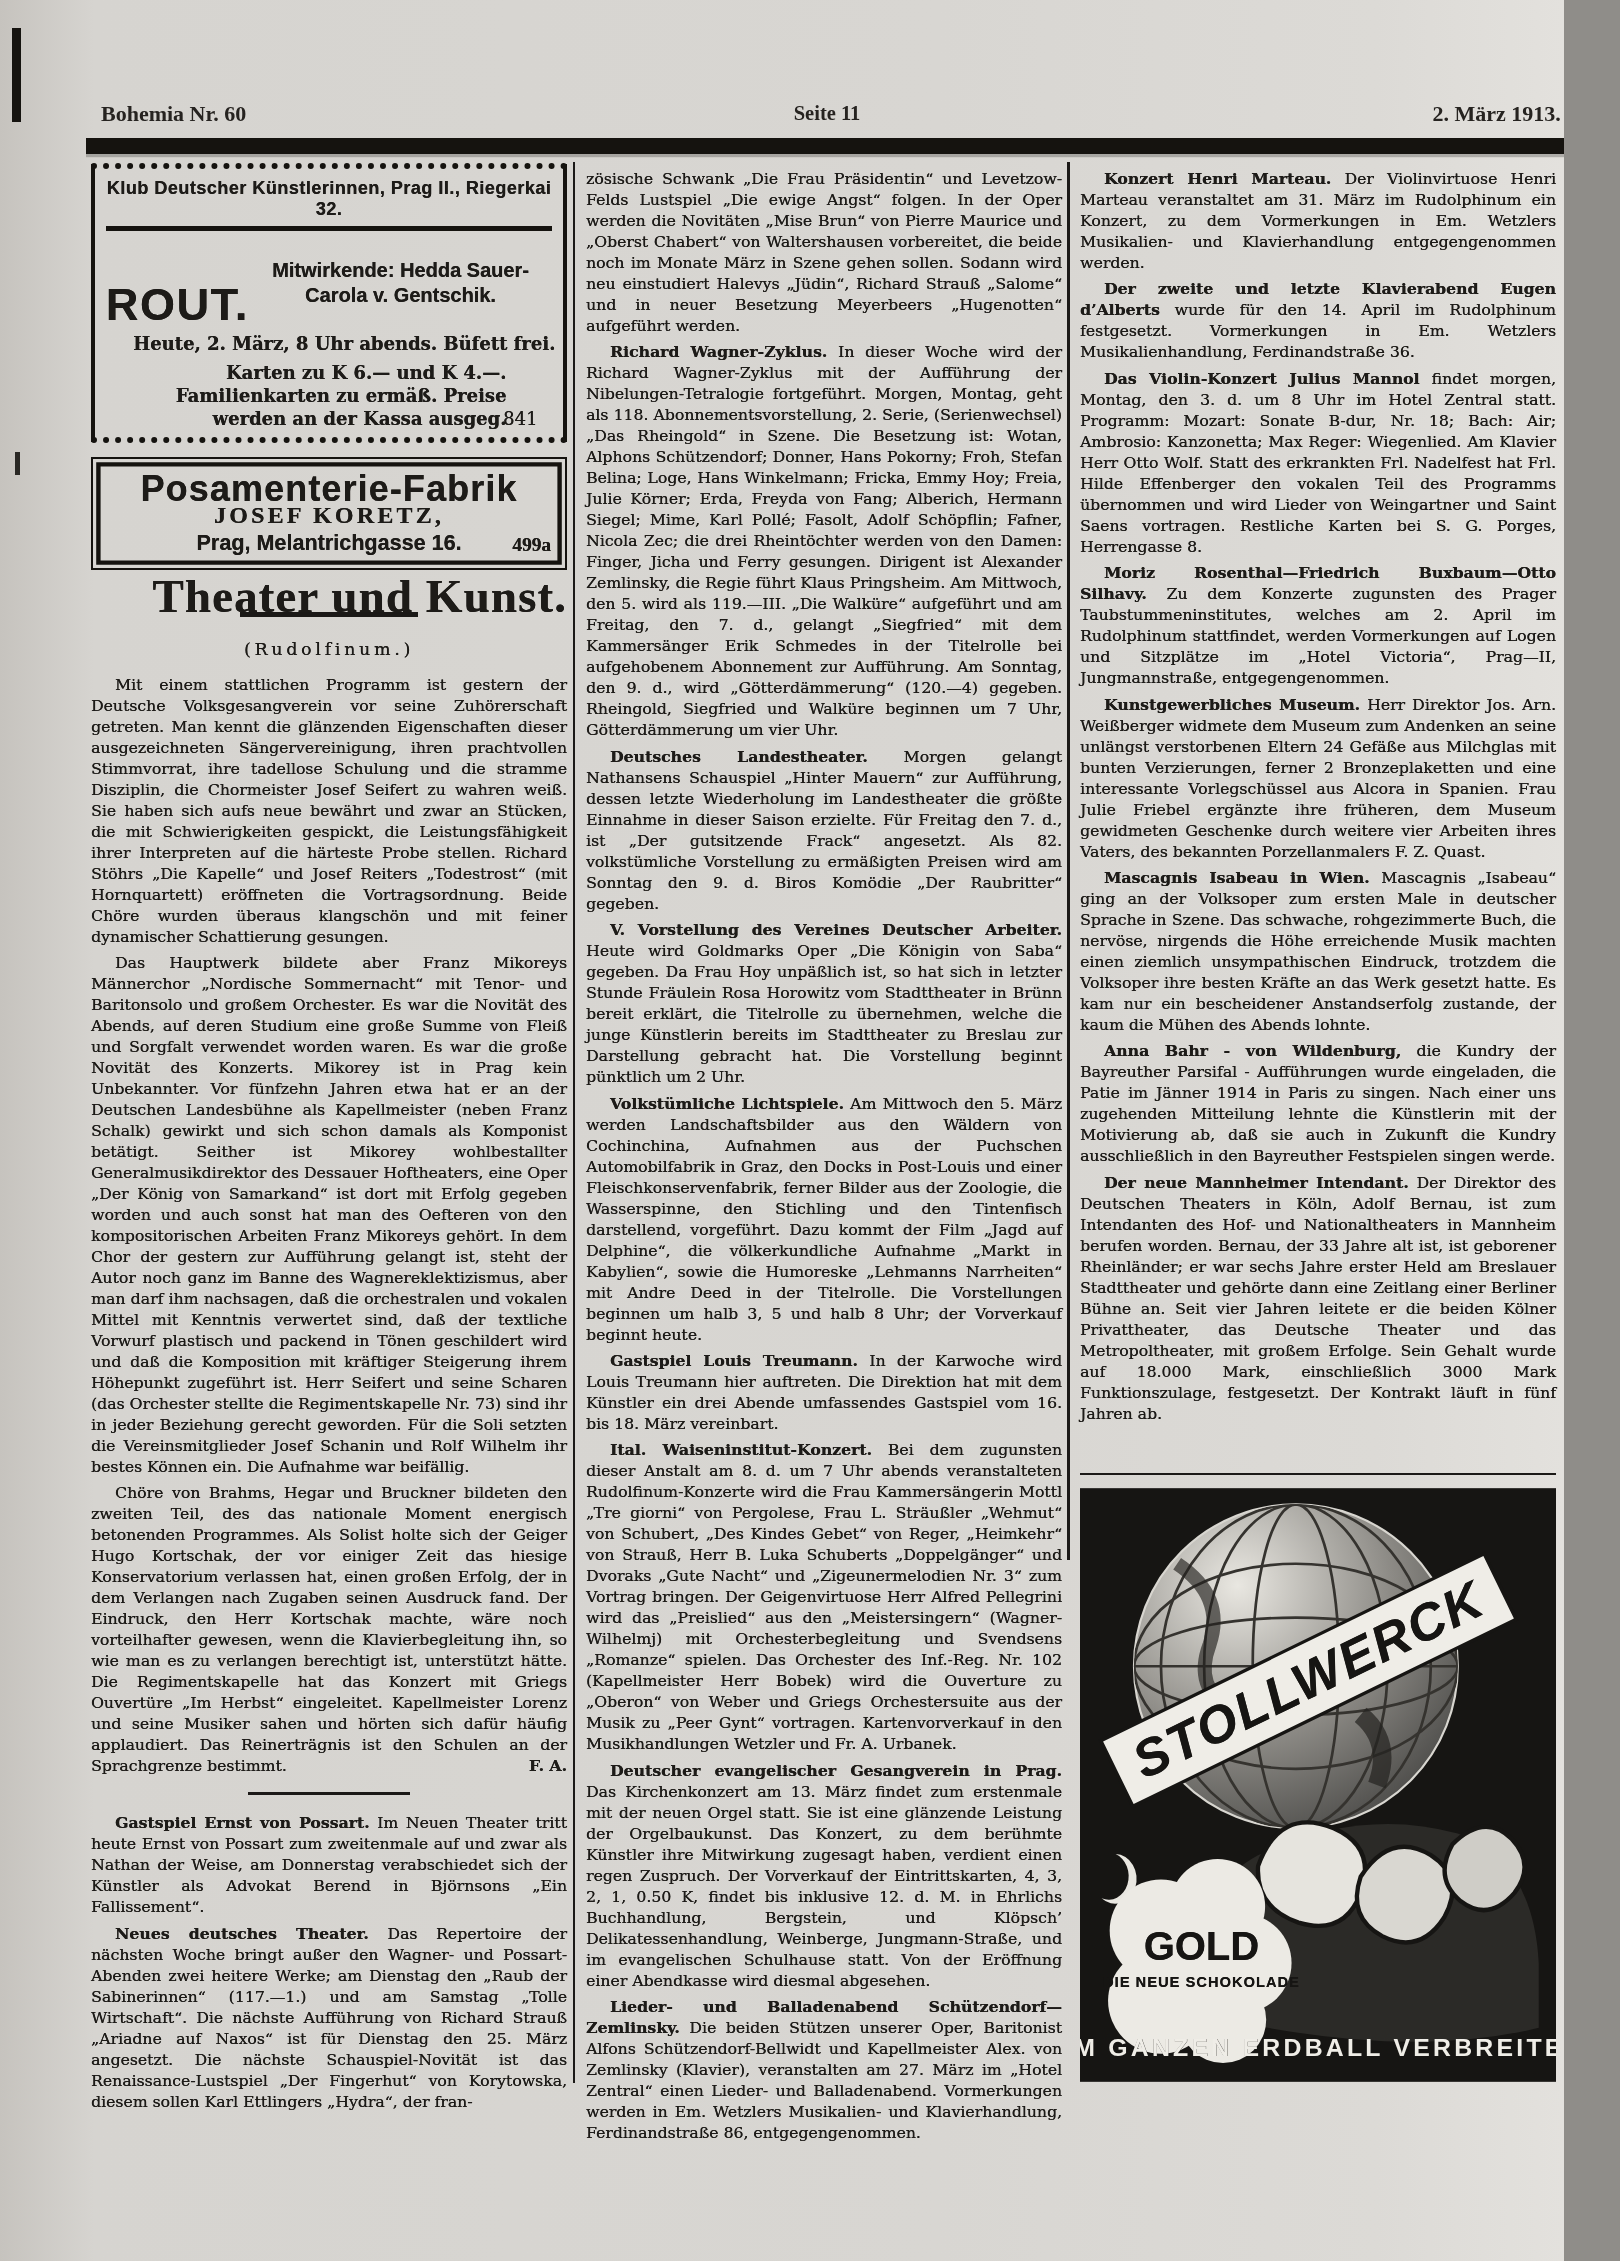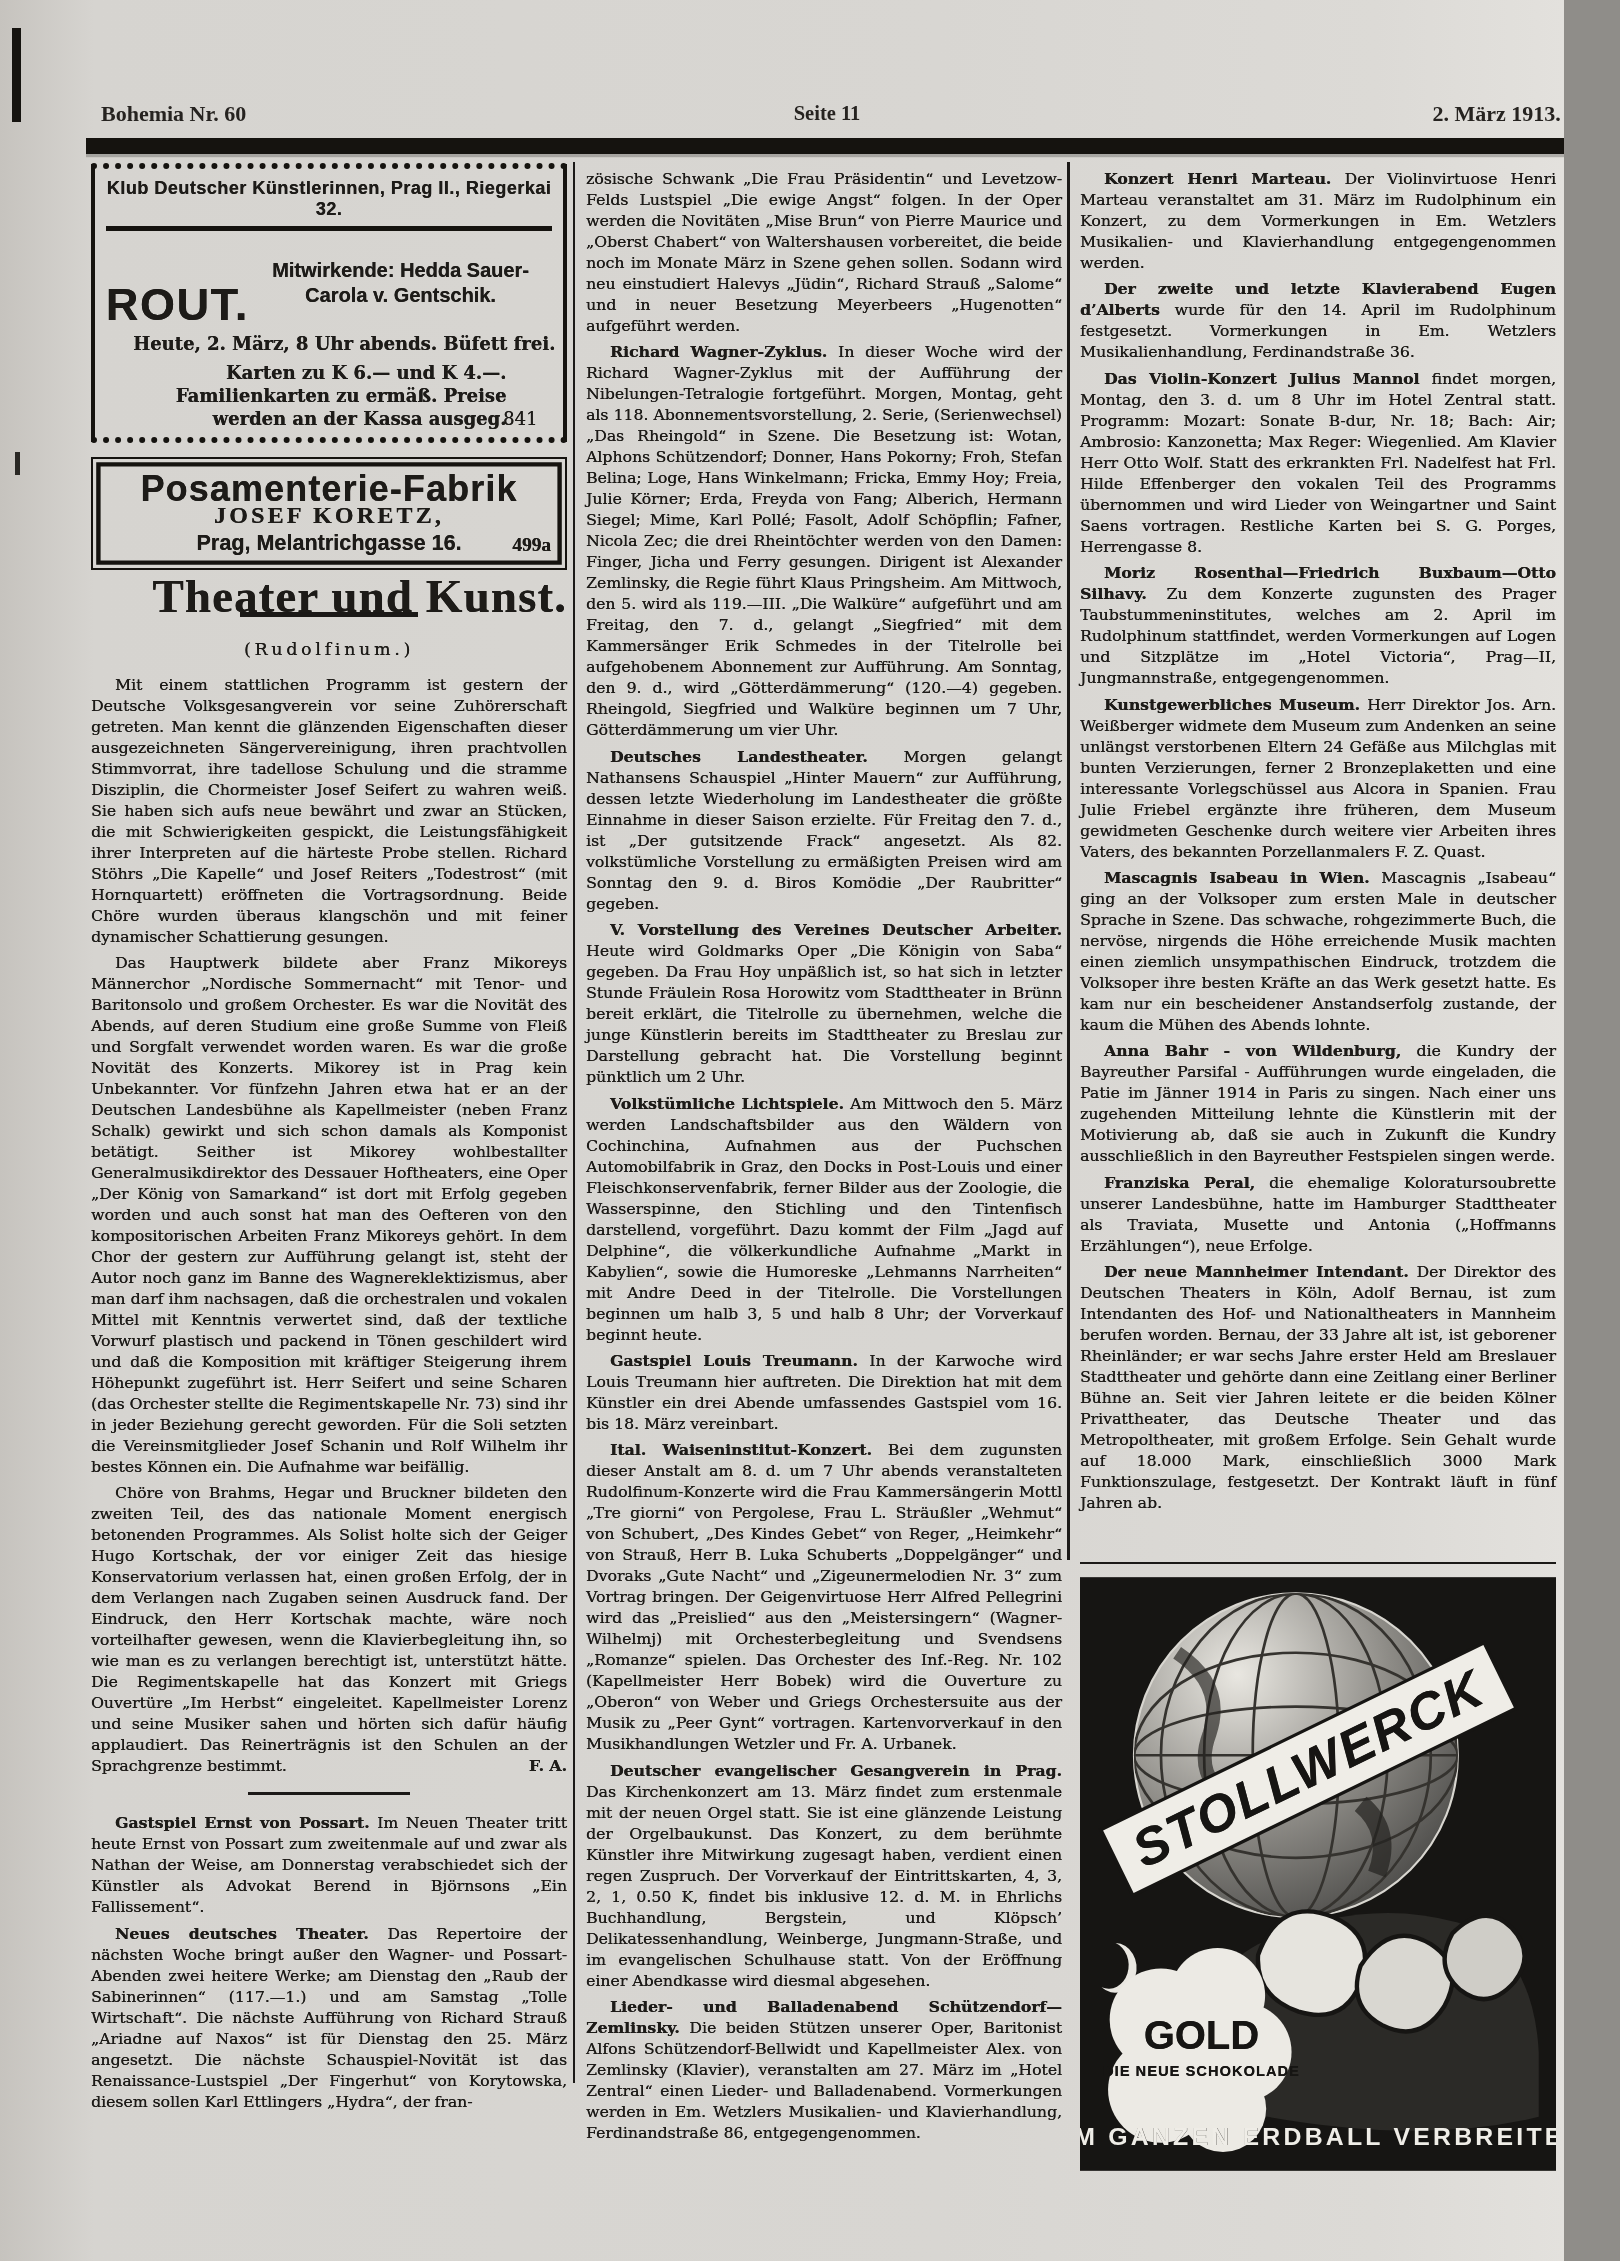--- a/index.html
+++ b/index.html
@@ -136,21 +136,20 @@
   </section>
 
   <section class="col col3">
     <p class="para"><span class="lead">Konzert Henri Marteau.</span> <span>Der Violinvirtuose Henri Marteau veranstaltet am 31. März im Rudolphinum ein Konzert, zu dem Vormerkungen in Em. Wetzlers Musikalien- und Klavierhandlung entgegengenommen werden.</span></p>
     <p class="para"><span class="lead">Der zweite und letzte Klavierabend Eugen d’Alberts</span> <span>wurde für den 14. April im Rudolphinum festgesetzt. Vormerkungen in Em. Wetzlers Musikalienhandlung, Ferdinandstraße 36.</span></p>
     <p class="para"><span class="lead">Das Violin-Konzert Julius Mannol</span> <span>findet morgen, Montag, den 3. d. um 8 Uhr im Hotel Zentral statt. Programm: Mozart: Sonate B-dur, Nr. 18; Bach: Air; Ambrosio: Kanzonetta; Max Reger: Wiegenlied. Am Klavier Herr Otto Wolf. Statt des erkrankten Frl. Nadelfest hat Frl. Hilde Effenberger den vokalen Teil des Programms übernommen und wird Lieder von Weingartner und Saint Saens vortragen. Restliche Karten bei S. G. Porges, Herrengasse 8.</span></p>
     <p class="para"><span class="lead">Moriz Rosenthal—Friedrich Buxbaum—Otto Silhavy.</span> <span>Zu dem Konzerte zugunsten des Prager Taubstummeninstitutes, welches am 2. April im Rudolphinum stattfindet, werden Vormerkungen auf Logen und Sitzplätze im „Hotel Victoria“, Prag—II, Jungmannstraße, entgegengenommen.</span></p>
     <p class="para"><span class="lead">Kunstgewerbliches Museum.</span> <span>Herr Direktor Jos. Arn. Weißberger widmete dem Museum zum Andenken an seine unlängst verstorbenen Eltern 24 Gefäße aus Milchglas mit bunten Verzierungen, ferner 2 Bronzeplaketten und eine interessante Vorlegschüssel aus Alcora in Spanien. Frau Julie Friebel ergänzte ihre früheren, dem Museum gewidmeten Geschenke durch weitere vier Arbeiten ihres Vaters, des bekannten Porzellanmalers F. Z. Quast.</span></p>
     <p class="para"><span class="lead">Mascagnis Isabeau in Wien.</span> <span>Mascagnis „Isabeau“ ging an der Volksoper zum ersten Male in deutscher Sprache in Szene. Das schwache, rohgezimmerte Buch, die nervöse, nirgends die Höhe erreichende Musik machten einen ziemlich unsympathischen Eindruck, trotzdem die Volksoper ihre besten Kräfte an das Werk gesetzt hatte. Es kam nur ein bescheidener Anstandserfolg zustande, der kaum die Mühen des Abends lohnte.</span></p>
     <p class="para"><span class="lead">Anna Bahr - von Wildenburg,</span> <span>die Kundry der Bayreuther Parsifal - Aufführungen wurde eingeladen, die Patie im Jänner 1914 in Paris zu singen. Nach einer uns zugehenden Mitteilung lehnte die Künstlerin mit der Motivierung ab, daß sie auch in Zukunft die Kundry ausschließlich in den Bayreuther Festspielen singen werde.</span></p>
-    <p class="para"><span class="lead">Franziska Peral,</span> <span>die ehemalige Koloratursoubrette unserer Landesbühne, hatte im Hamburger Stadttheater als Traviata, Musette und Antonia („Hoffmanns Erzählungen“), neue Erfolge.</span></p>
     <p class="para"><span class="lead">Der neue Mannheimer Intendant.</span> <span>Der Direktor des Deutschen Theaters in Köln, Adolf Bernau, ist zum Intendanten des Hof- und Nationaltheaters in Mannheim berufen worden. Bernau, der 33 Jahre alt ist, ist geborener Rheinländer; er war sechs Jahre erster Held am Breslauer Stadttheater und gehörte dann eine Zeitlang einer Berliner Bühne an. Seit vier Jahren leitete er die beiden Kölner Privattheater, das Deutsche Theater und das Metropoltheater, mit großem Erfolge. Sein Gehalt wurde auf 18.000 Mark, einschließlich 3000 Mark Funktionszulage, festgesetzt. Der Kontrakt läuft in fünf Jahren ab.</span></p>
 
     <div class="stoll-rule"></div>
 
     <svg class="stoll-ad" width="476" height="594" viewBox="0 0 882 1100" style="font-size:29px">
       <rect x="0" y="0" width="882" height="1100" fill="#161513"></rect>
       <defs>
         <radialGradient id="gg" cx="0.32" cy="0.25" r="1.05">
           <stop offset="0" stop-color="#e9e7e1"></stop>
           <stop offset="0.45" stop-color="#8d8b86"></stop>

